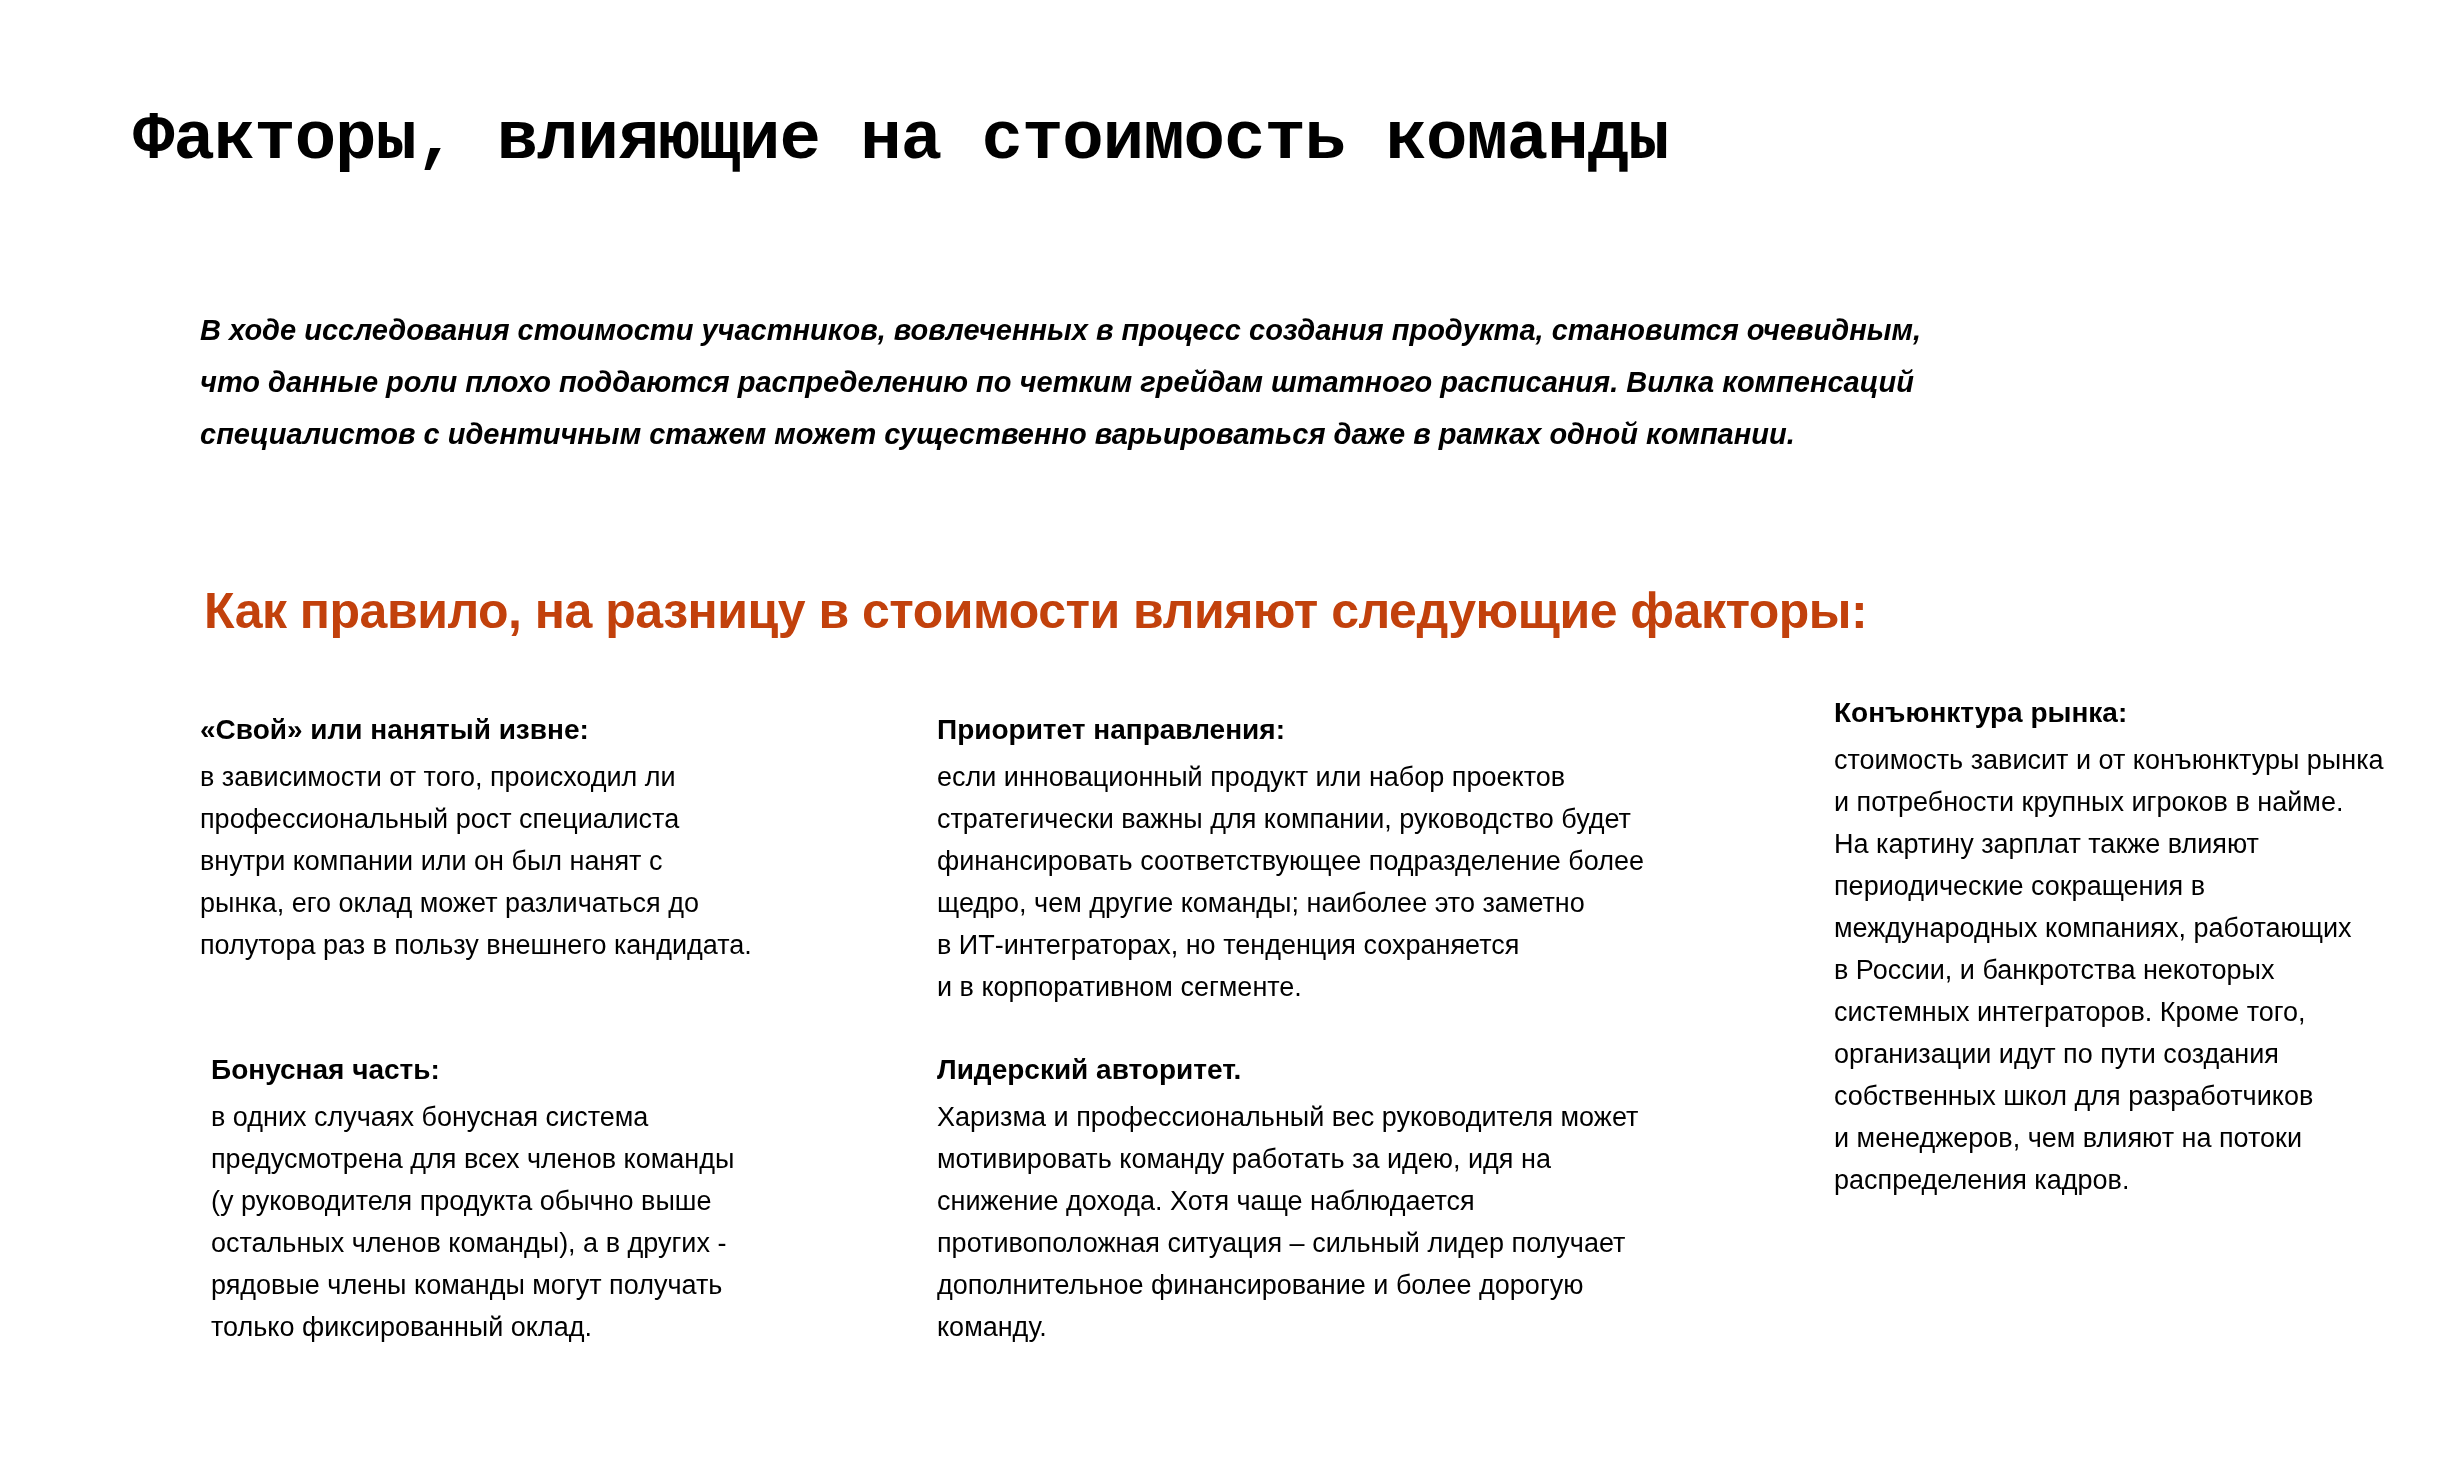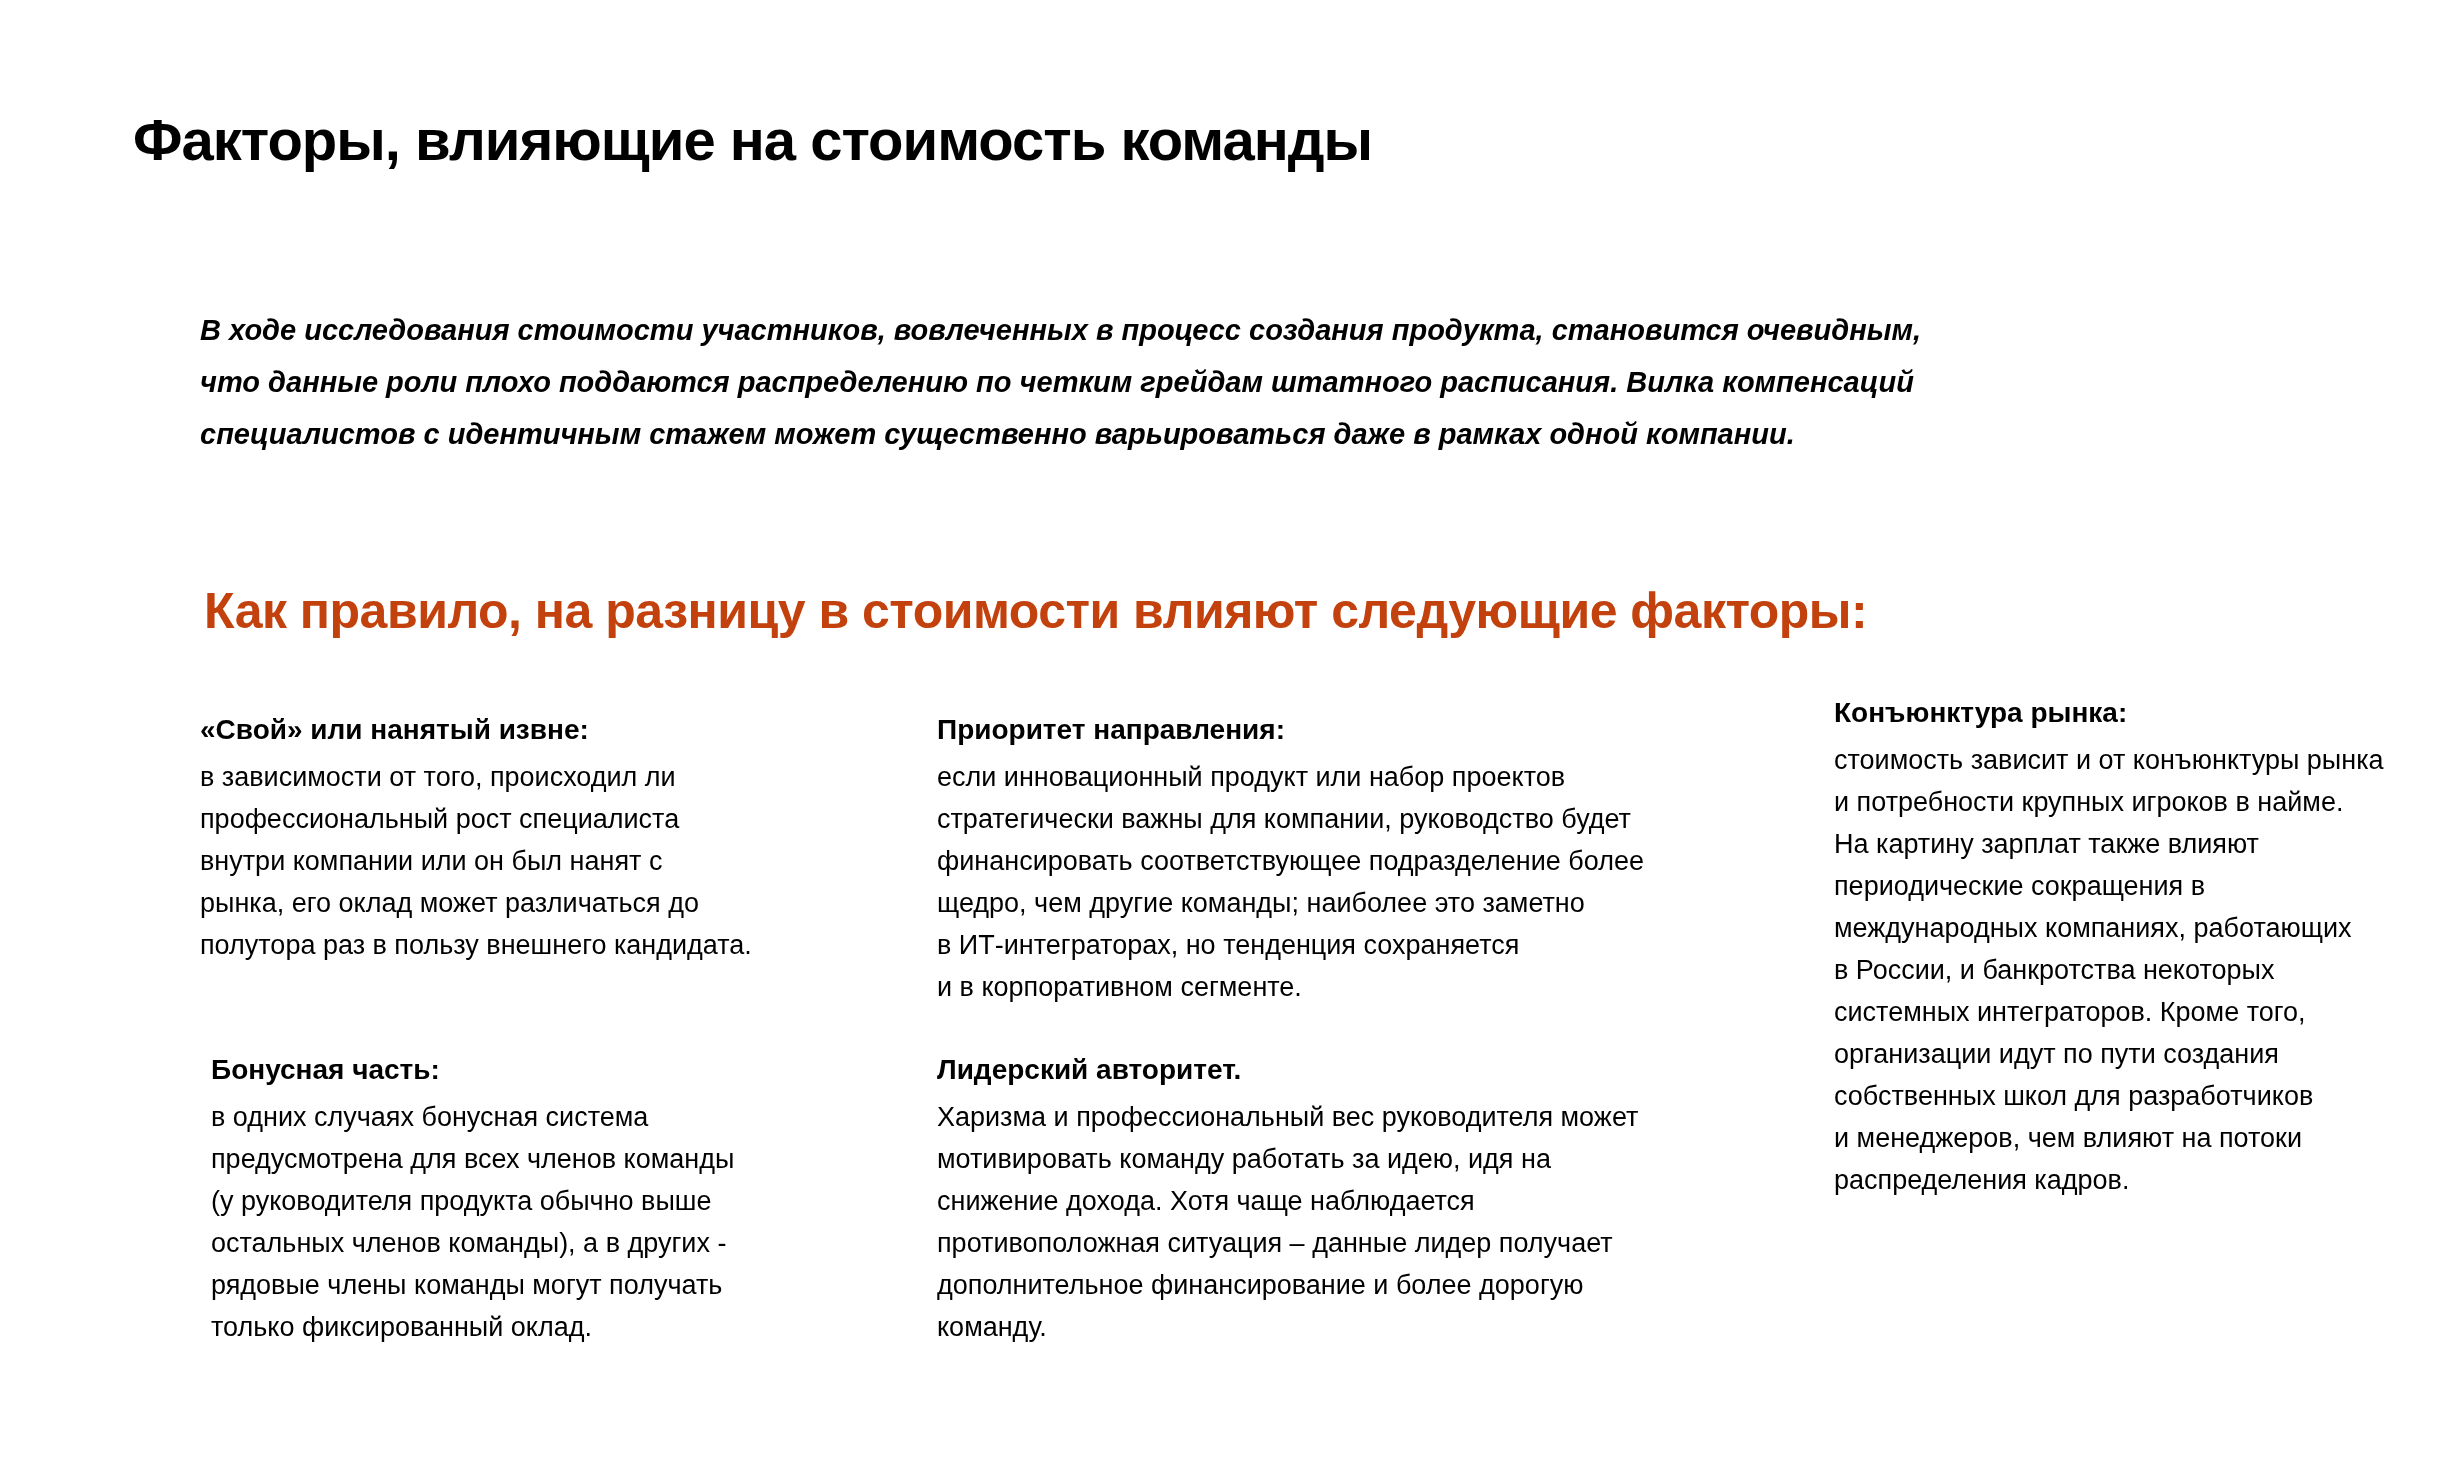--- a/index.html
+++ b/index.html
@@ -16,23 +16,23 @@
     height: 1477px;
     background: #ffffff;
     color: #000000;
     font-family: "Liberation Sans", sans-serif;
   }
   .page-title {
     position: absolute;
     left: 133px;
     top: 91px;
     margin: 0;
-    font-family: Liberation Sans, sans-serif;
+    font-family: Liberation Mono, monospace;
     font-weight: 700;
-    font-size: 58px;
+    font-size: 69px;
     line-height: 98px;
     letter-spacing: -1px;
     white-space: nowrap;
     color: #000000;
   }
   .intro {
     position: absolute;
     left: 200px;
     top: 304px;
     width: 2108px;
@@ -122,21 +122,21 @@
 щедро, чем другие команды; наиболее это заметно
 в ИТ-интеграторах, но тенденция сохраняется
 и в корпоративном сегменте.</p>
   </section>
 
   <section class="factor factor-4">
     <h3>Лидерский авторитет.</h3>
     <p>Харизма и профессиональный вес руководителя может
 мотивировать команду работать за идею, идя на
 снижение дохода. Хотя чаще наблюдается
-противоположная ситуация – данные лидер получает
+противоположная ситуация – сильный лидер получает
 дополнительное финансирование и более дорогую
 команду.</p>
   </section>
 
   <section class="factor factor-5">
     <h3>Конъюнктура рынка:</h3>
     <p>стоимость зависит и от конъюнктуры рынка
 и потребности крупных игроков в найме.
 На картину зарплат также влияют
 периодические сокращения в

